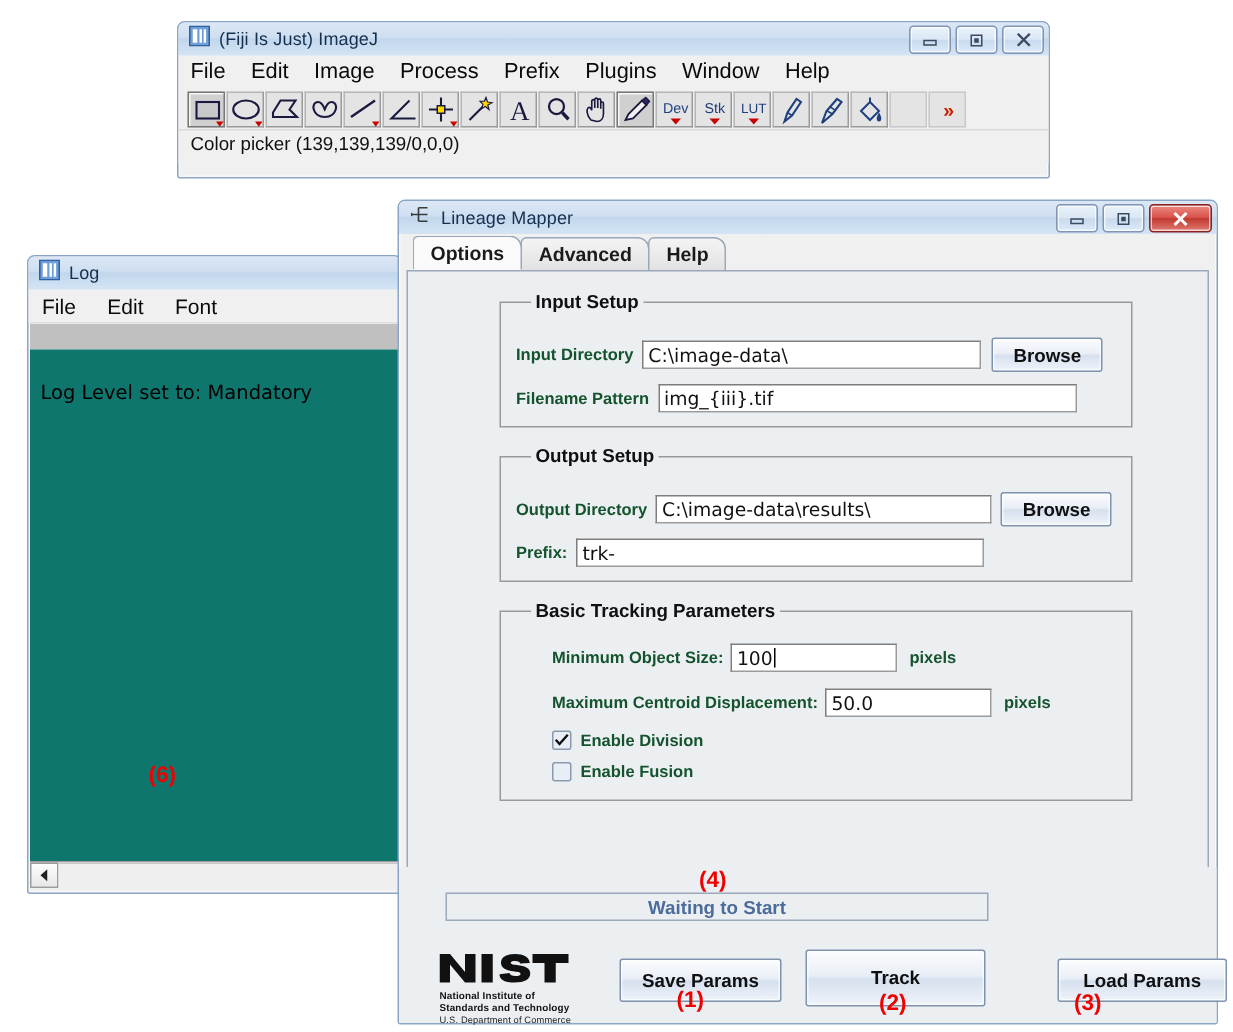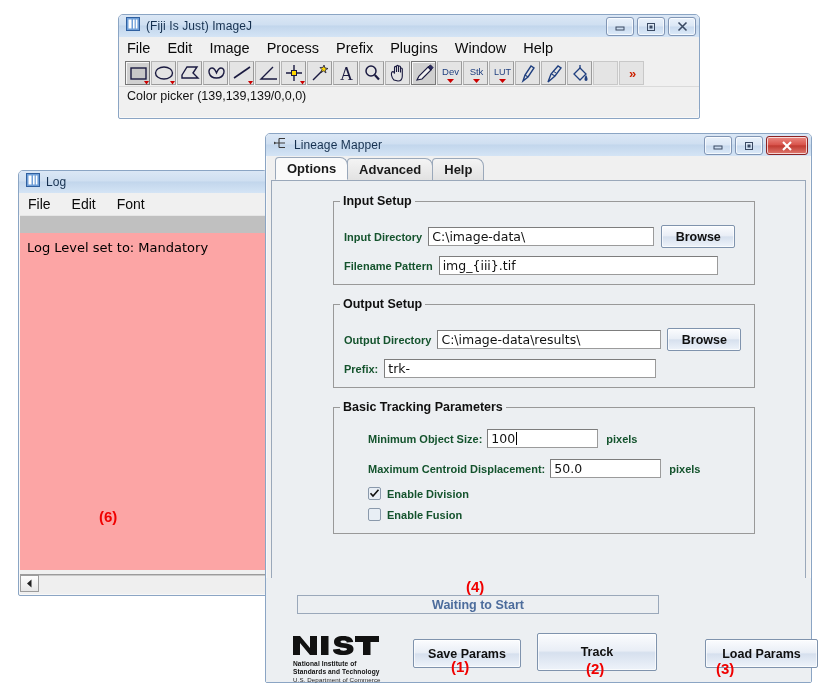--- a/index.html
+++ b/index.html
@@ -102,26 +102,26 @@
     font-size: 14px; color: #0a0a0a; gap: 21px;
     background: #f0f0f0;
   }
   .log-toolstrip {
     height: 17px;
     background: #c0c0c0;
     border-top: 1px solid #e6e6e6;
     margin: 0 1px;
   }
   .log-text {
-    background: #fca5a5;
+    background: #0f766e;
     height: 330px;
     margin: 0 1px;
     font-size: 13px;
     color: #000;
-    padding: 7px 0 0 7px;
+    padding: 22px 0 0 7px;
     position: relative;
     font-family: "DejaVu Sans", sans-serif;
   }
   .log-hscroll {
     position: absolute;
     left: 1px; right: 1px; bottom: 3px;
     height: 17px;
     background: #efefef;
     border-top: 1px solid #9c9c9c;
     display: flex; align-items: stretch;
@@ -167,21 +167,21 @@
   }
 
   
   .group {
     position: absolute;
     border: 1px solid #999;
     background: #eceff2;
   }
   .group > .glegend {
     position: absolute;
-    top: -8px; left: 6px;
+    top: -8px; left: 20px;
     background: #eceff2;
     padding: 0 3px;
     font-size: 12.5px; font-weight: bold; color: #101010;
   }
   .row { position: absolute; display: flex; align-items: center; }
   .flabel { font-size: 11px; font-weight: bold; color: #14532d; }
   .tfield {
     background: #ffffff;
     border: 1px solid #9b9b9b;
     border-top-color: #7d7d7d;

